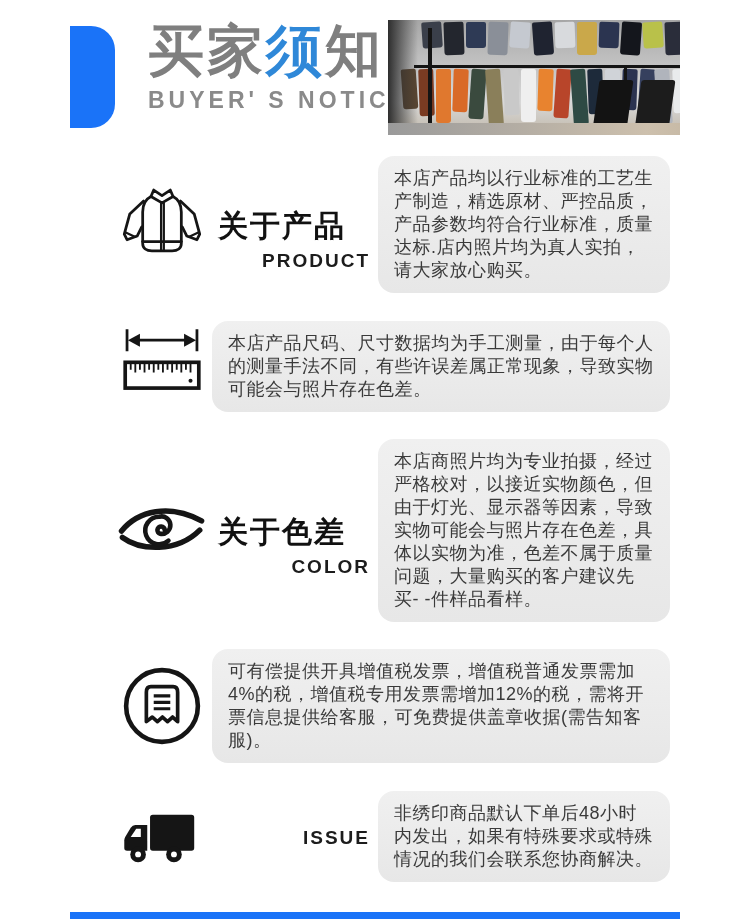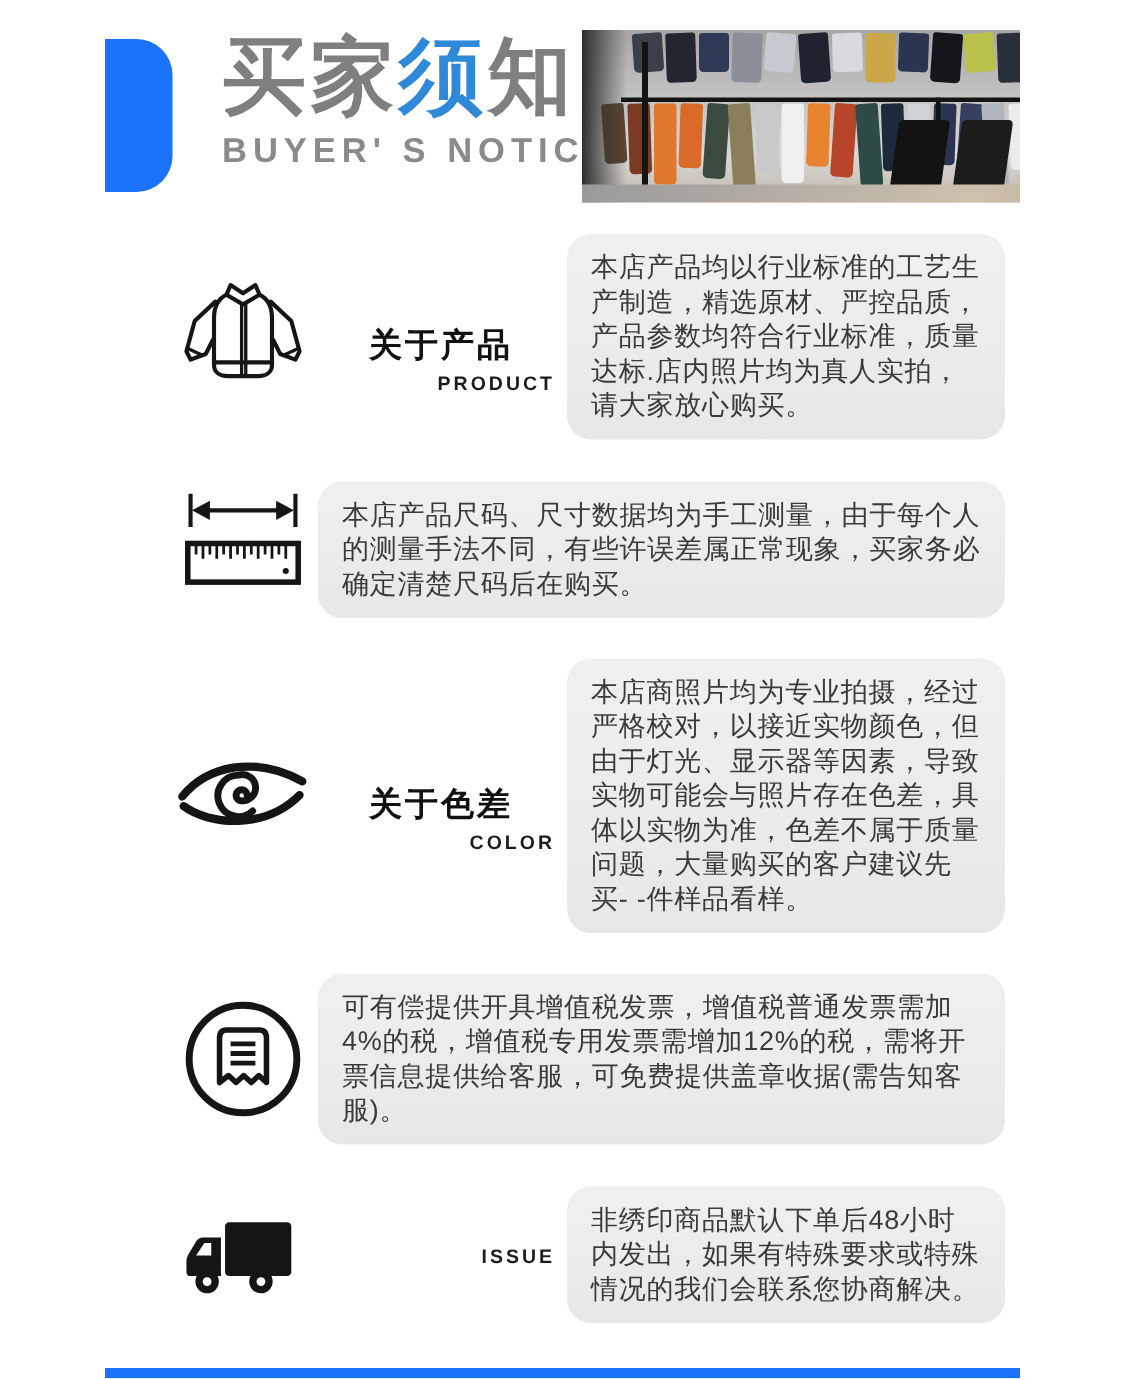--- a/index.html
+++ b/index.html
@@ -43,22 +43,22 @@
     background:linear-gradient(180deg,#3c4a33 0 52%,#9b958c 52% 100%);
     clip-path:polygon(42% 0,58% 0,78% 52%,92% 52%,84% 100%,16% 100%,8% 52%,22% 52%);}
   .photo-floor{position:absolute;left:0;right:0;bottom:0;height:12px;
     background:linear-gradient(90deg,#9a9a9a,#cdc0ad 60%,#b2a38c);}
 
   
   .sections{margin-top:16px;}
   .row{display:flex;align-items:center;padding:0 10px 0 42px;margin-bottom:27px;}
   .icon-cell{flex:none;width:100px;display:flex;justify-content:center;color:var(--ink,#151515);}
   .title-cell{flex:none;width:152px;margin:0 8px 0 6px;}
-  .sec-zh{font-size:22px;letter-spacing:2px;color:#111;font-weight:600;text-align:center;white-space:nowrap;margin-top:28px;}
-  .sec-en{margin-top:3px;font-size:13px;letter-spacing:2px;color:#1c1c1c;text-align:right;font-weight:600;}
+  .sec-zh{font-size:30px;letter-spacing:2px;color:#111;font-weight:600;white-space:nowrap;margin-top:28px;}
+  .sec-en{margin-top:3px;font-size:19px;letter-spacing:2px;color:#1c1c1c;text-align:right;font-weight:600;}
   .box{flex:1 1 auto;background:linear-gradient(180deg,#f0f0f0,var(--box-bg,#e7e7e7));
     border-radius:16px;padding:11px 16px;font-size:18px;line-height:23px;
     letter-spacing:0.5px;color:#3a3a3a;}
   .bottom-bar{position:absolute;left:0;right:0;bottom:0;height:7px;background:var(--accent,#1a73f8);}
 </style>
 </head>
 <body>
 
 <div class="page">
 
@@ -158,21 +158,21 @@
             <polygon points="13,22 26,15 26,29"></polygon>
             <polygon points="87,22 74,15 74,29"></polygon>
           </g>
           <rect x="10" y="46" width="80" height="28" fill="none" stroke="currentColor" stroke-width="4"></rect>
           <g stroke="currentColor" stroke-width="2" fill="none">
             <path d="M16 46v8 M21 46v11 M26 46v8 M31 46v11 M36 46v8 M41 46v11 M46 46v8 M51 46v11 M56 46v8 M61 46v11 M66 46v8 M71 46v11 M76 46v8 M81 46v11"></path>
           </g>
           <circle cx="81" cy="66" r="2.2" fill="currentColor"></circle>
         </svg>
       </div>
-      <div class="box">本店产品尺码、尺寸数据均为手工测量，由于每个人的测量手法不同，有些许误差属正常现象，买家务必确定清楚尺码后在购买。</div>
+      <div class="box">本店产品尺码、尺寸数据均为手工测量，由于每个人的测量手法不同，有些许误差属正常现象，导致实物可能会与照片存在色差。</div>
     </section>
 
     <section class="row">
       <div class="icon-cell">
         <svg viewBox="0 0 100 100" width="92" height="92">
           <g fill="none" stroke="currentColor" stroke-linecap="round">
             <path d="M6 50 C24 28 58 20 93 39" stroke-width="6"></path>
             <path d="M7 57 C26 71 66 74 91 49" stroke-width="6"></path>
             <path d="M53 49 a4 4 0 1 0 -5 4 a9.5 9.5 0 1 0 -1 -18.5 a15 15 0 1 0 10 26" stroke-width="5"></path>
           </g>

